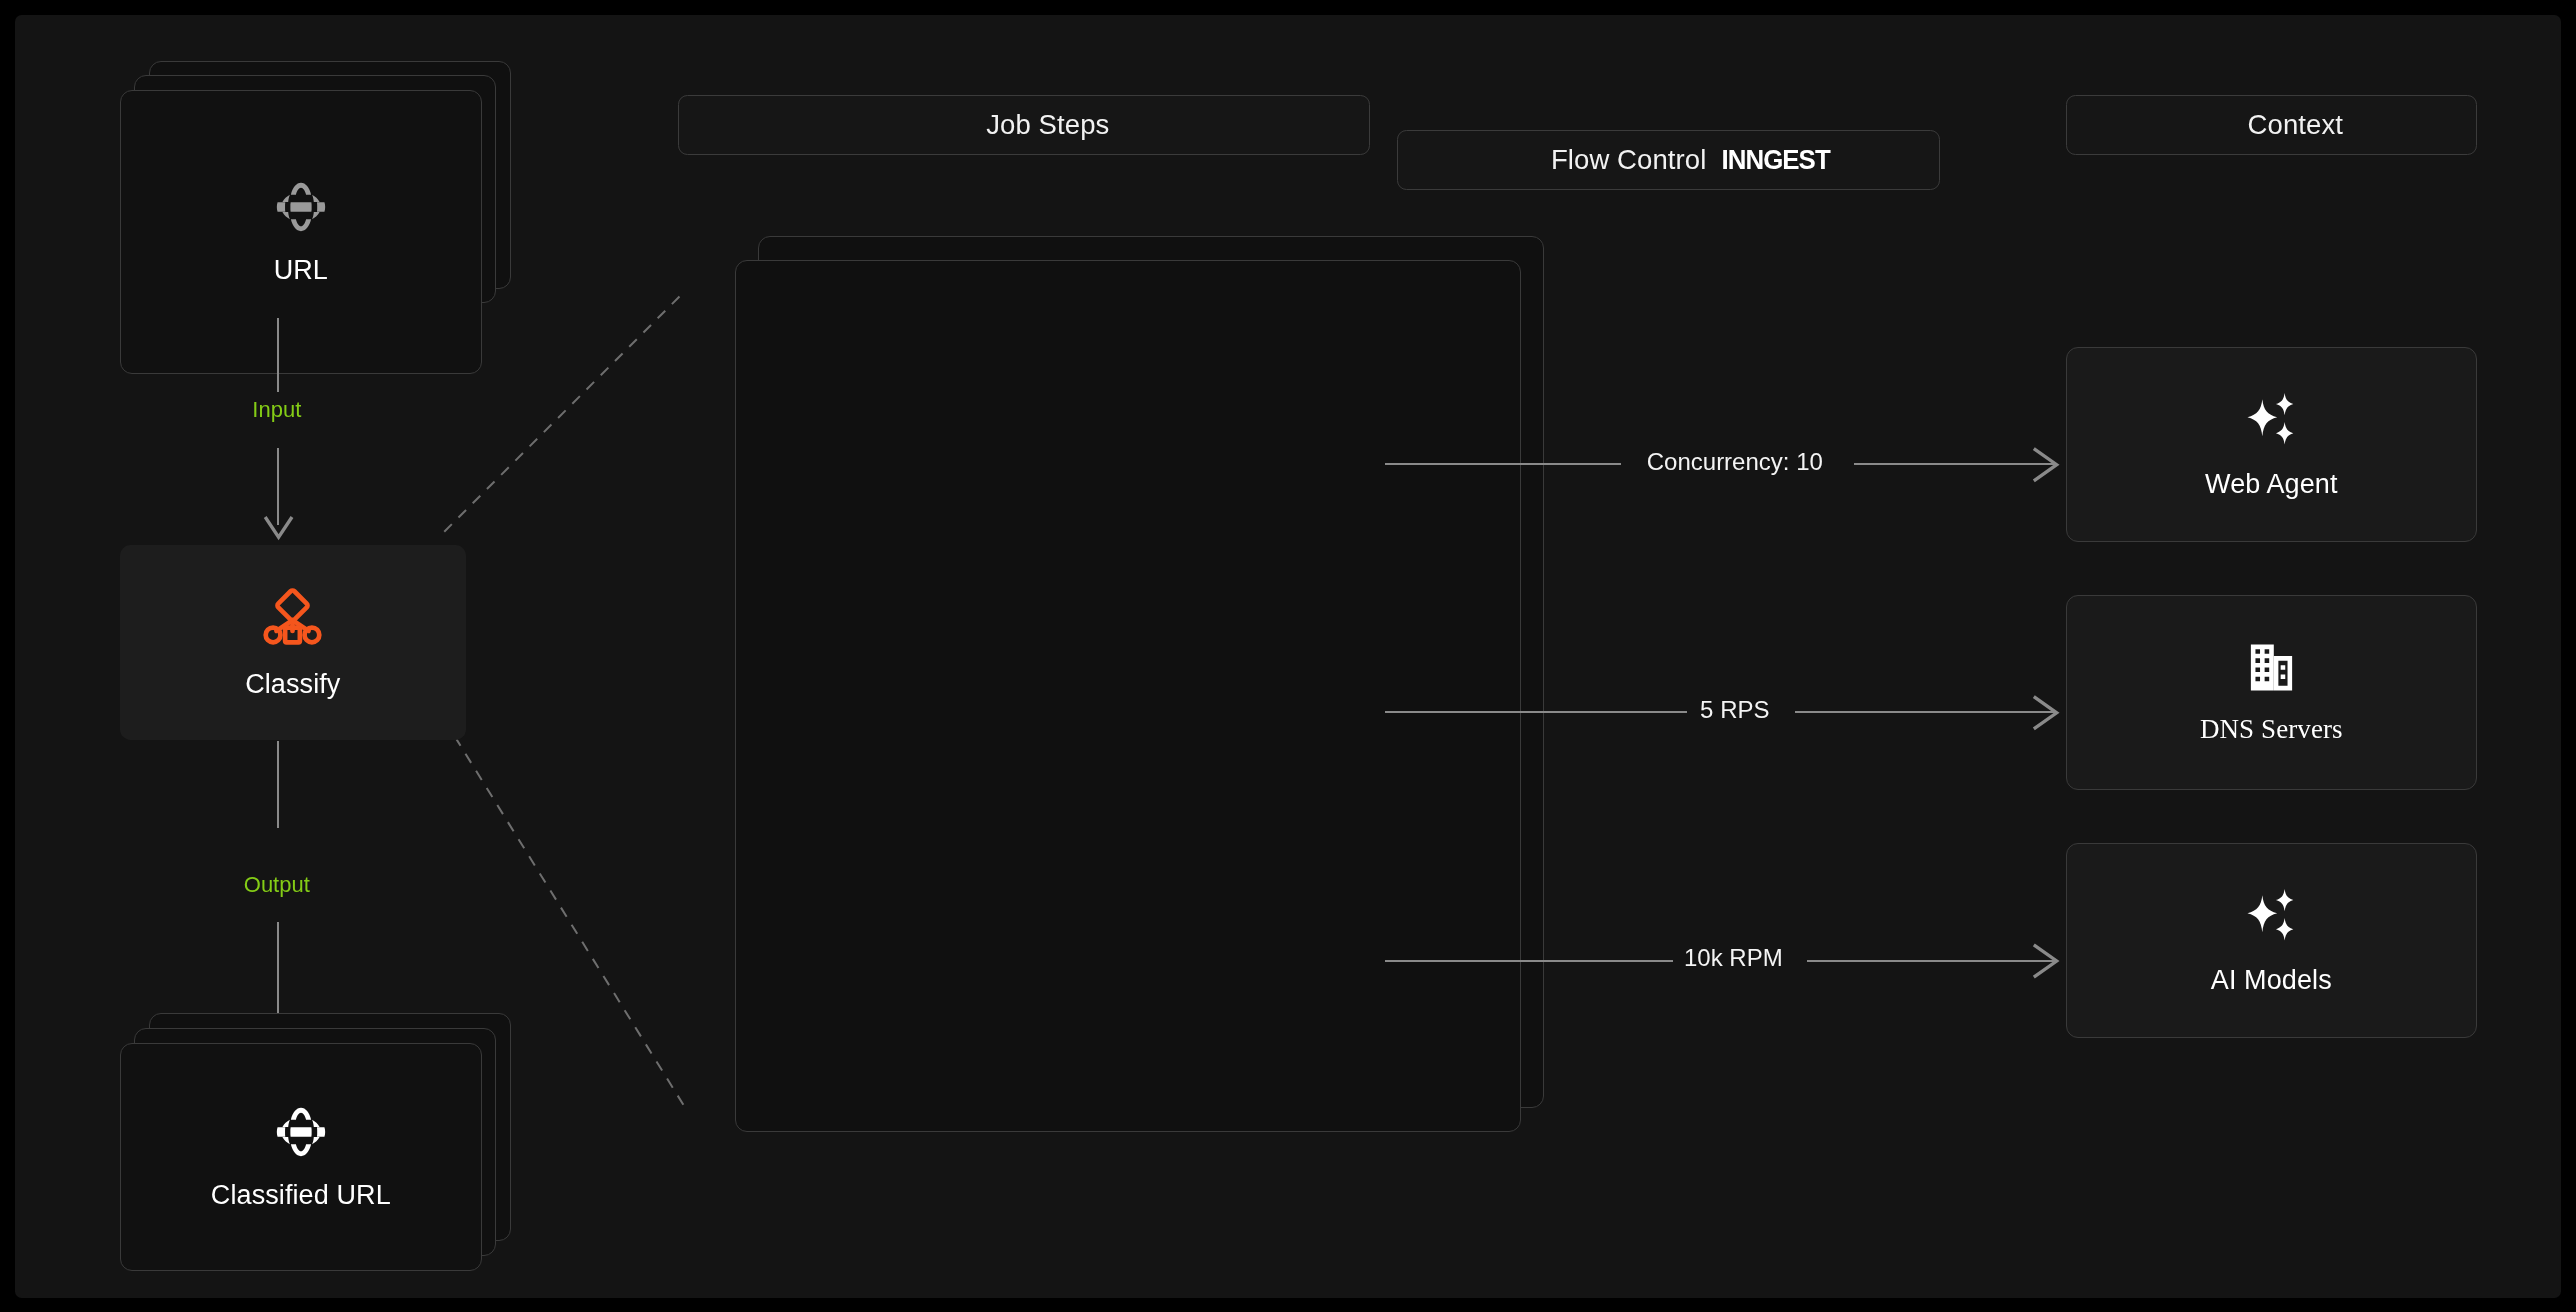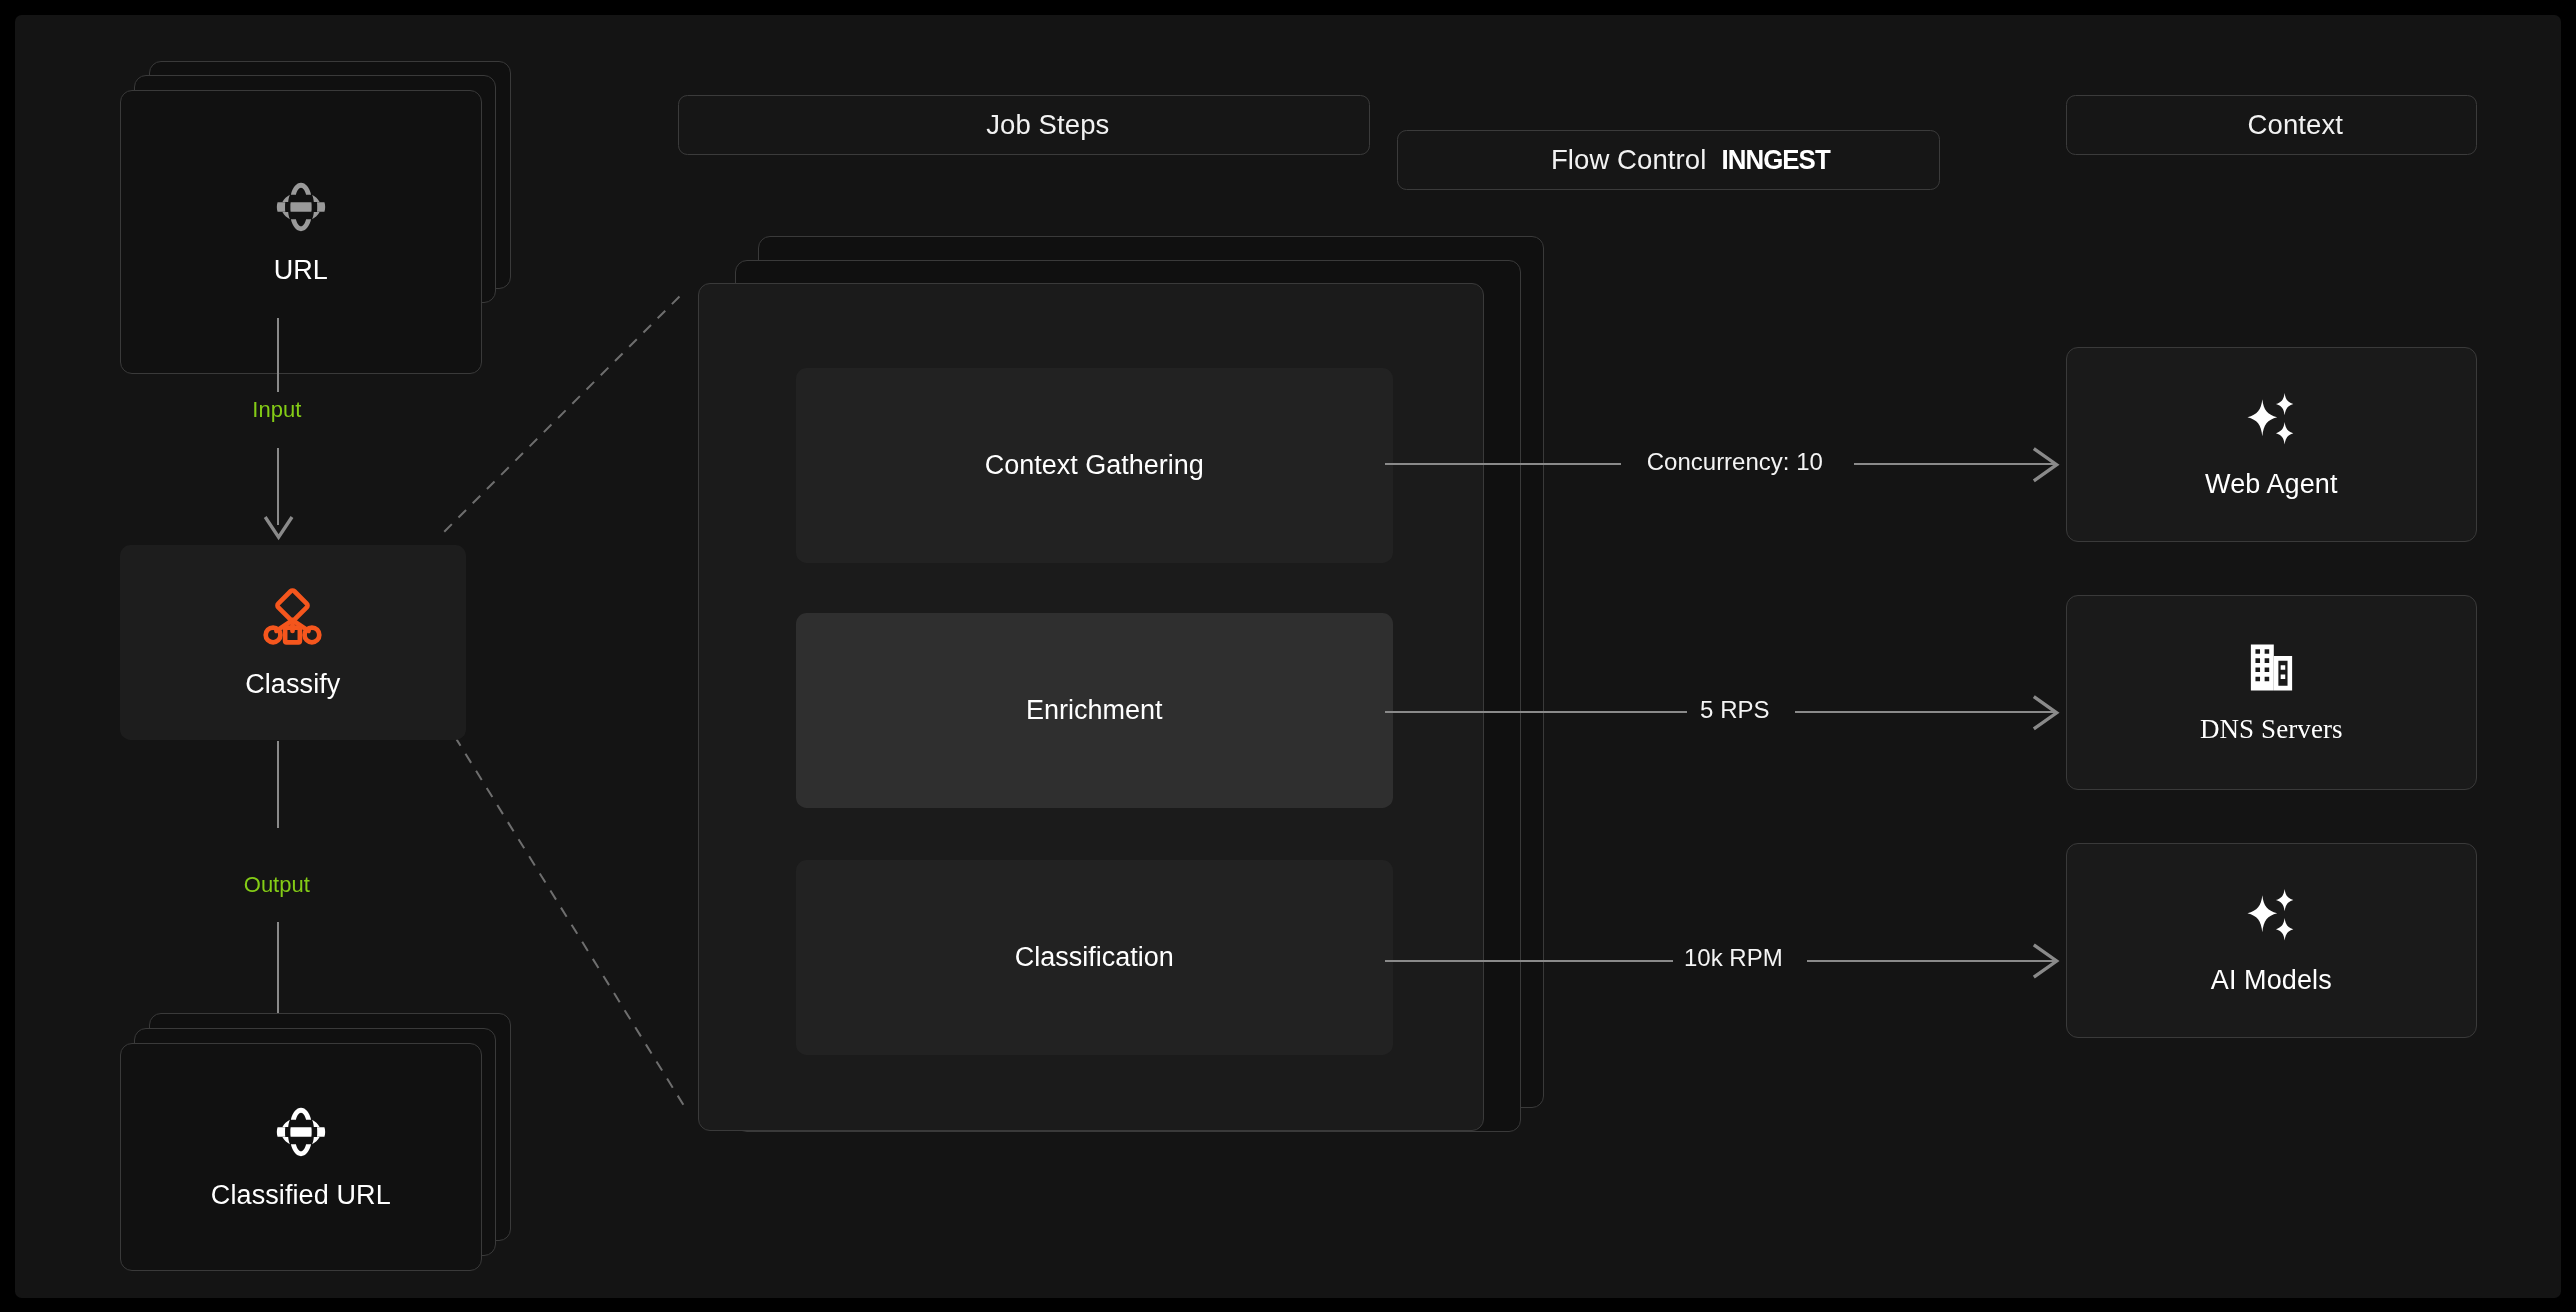--- a/index.html
+++ b/index.html
@@ -191,34 +191,20 @@
     <span class="tab-label">Flow Control</span>
     <span class="brand">INNGEST</span>
   </div>
 
   <div class="tab" style="left:2051px; top:80px; width:411px;">
     <span class="tab-label">Context</span>
   </div>
 
   <div class="card ghost" style="left:743px; top:221px; width:786px; height:872px;"></div>
   <div class="card ghost" style="left:720px; top:245px; width:786px; height:872px;"></div>
-  <div class="card" style="left:683px; top:268px; width:786px; height:848px; background:#1b1b1b;">
-
-    <div class="step" style="left:97px; top:84px; width:597px; height:195px; background:#222222;">
-      <span class="step-label">Context Gathering</span>
-    </div>
-
-    <div class="step" style="left:97px; top:329px; width:597px; height:195px; background:#2f2f2f;">
-      <span class="step-label">Enrichment</span>
-    </div>
-
-    <div class="step" style="left:97px; top:576px; width:597px; height:195px; background:#222222;">
-      <span class="step-label">Classification</span>
-    </div>
-  </div>
 
   <div class="hline" style="left:1370px; top:448px; width:236px;"></div>
   <div class="flow-label" style="left:1606px; top:433px; width:228px;">Concurrency: 10</div>
   <div class="hline" style="left:1839px; top:448px; width:201px;"></div>
 
   <div class="hline" style="left:1370px; top:696px; width:302px;"></div>
   <div class="flow-label" style="left:1653px; top:681px; width:134px;">5 RPS</div>
   <div class="hline" style="left:1780px; top:696px; width:260px;"></div>
 
   <div class="hline" style="left:1370px; top:945px; width:288px;"></div>

